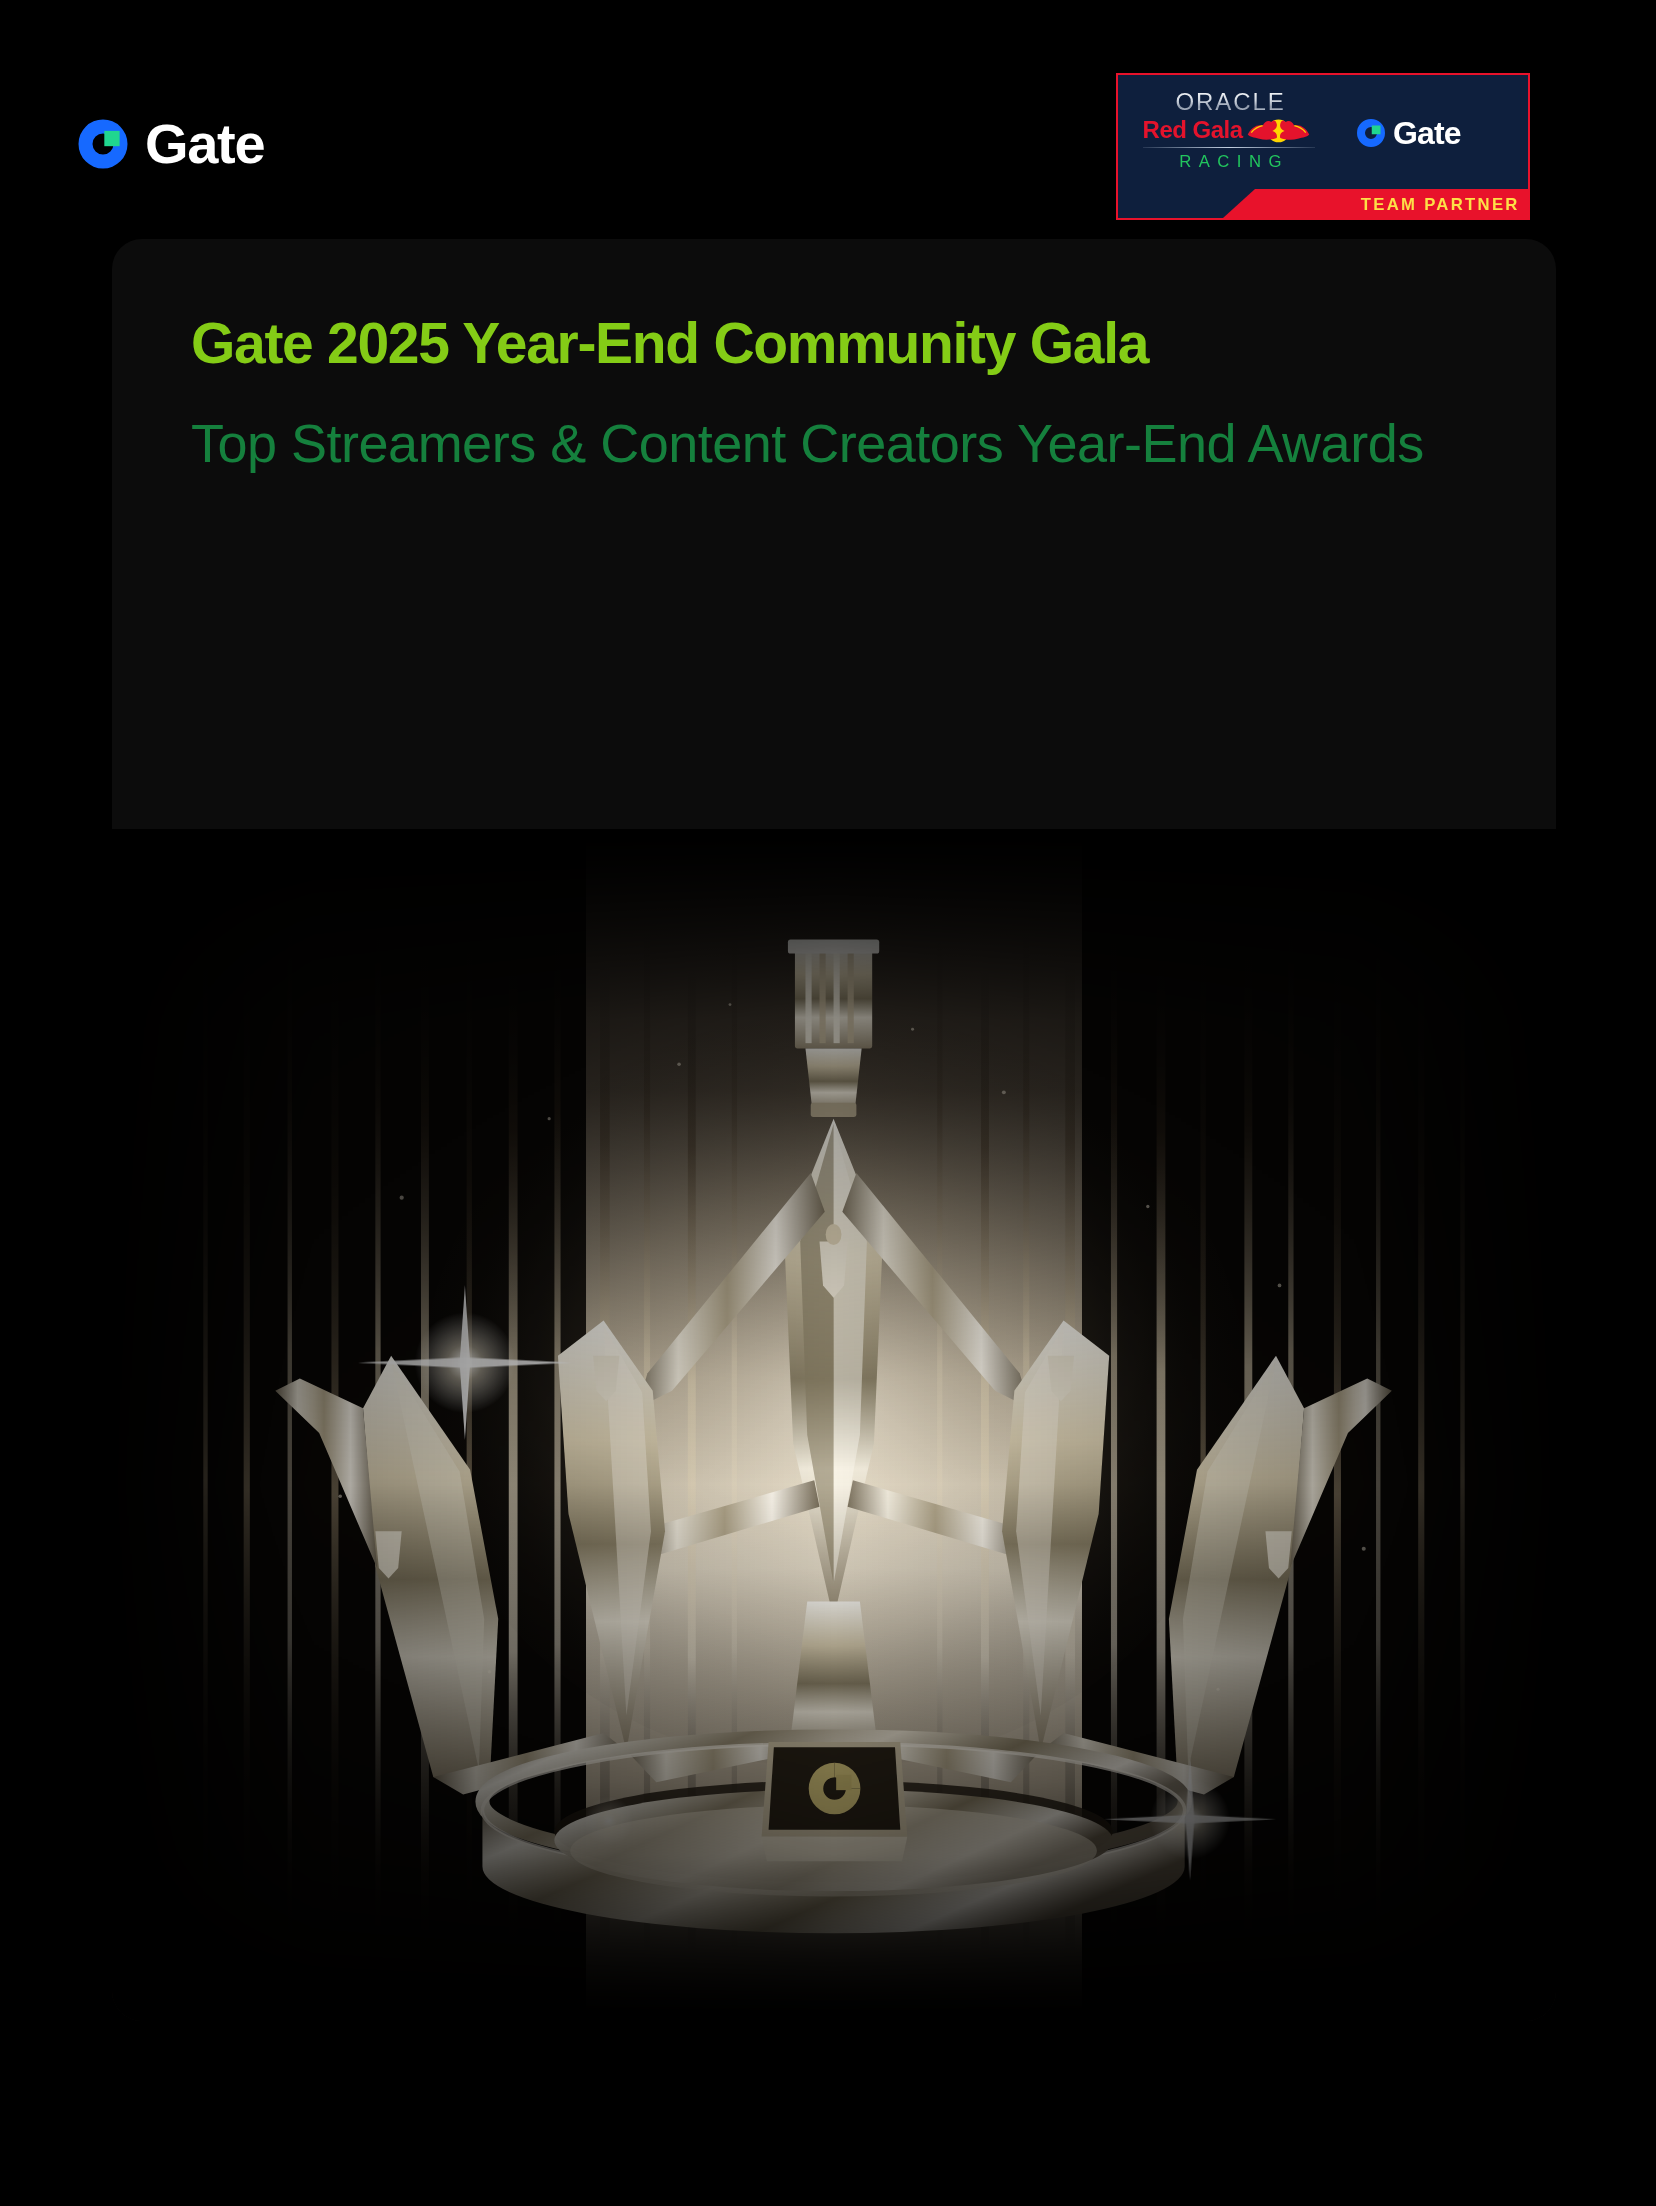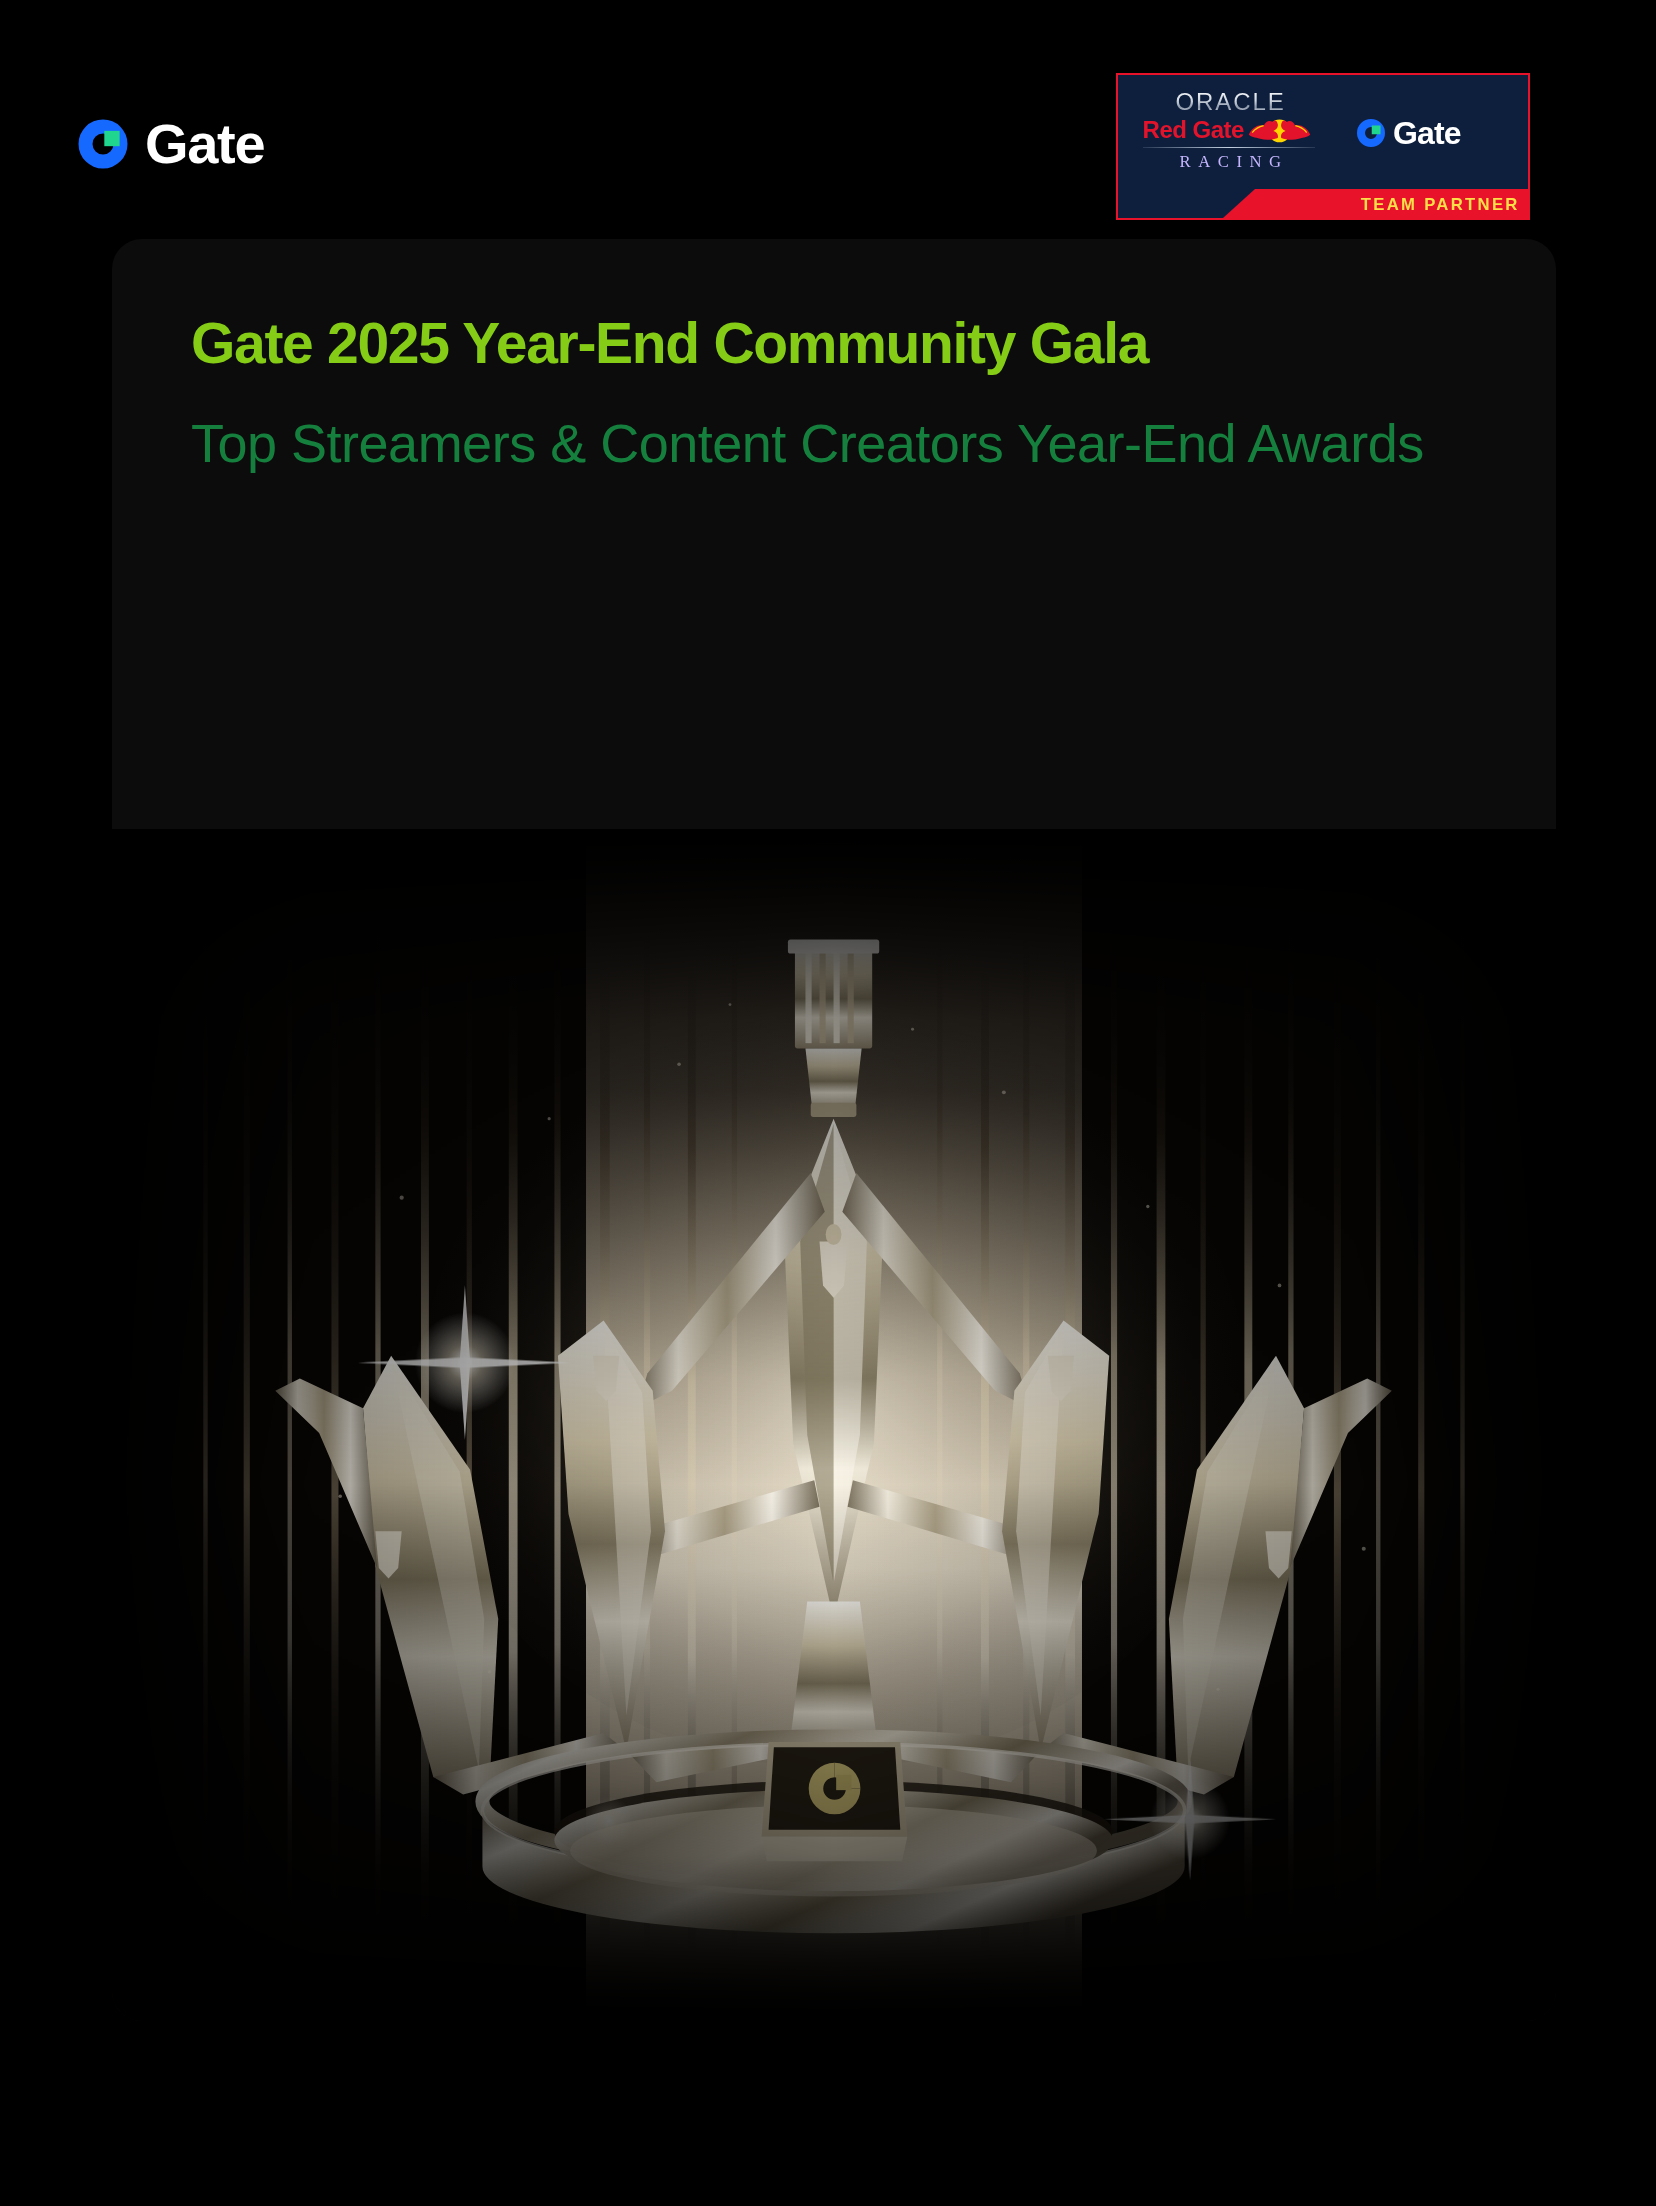--- a/index.html
+++ b/index.html
@@ -109,26 +109,26 @@
     width: 172px;
     height: 0.9px;
     background: linear-gradient(90deg,rgba(180,195,215,.15),rgba(205,218,235,.95),rgba(180,195,215,.15));
     margin-top: 2.6px;
   }
 
   .rb-racing {
     font-size: 16.7px;
     font-weight: 400;
     letter-spacing: 7.5px;
-    color: #c4b5fd;
+    color: #22c55e;
     line-height: 21px;
     text-align: center;
     padding-left: 7px;
     margin-top: 2.6px;
-    font-family: Liberation Serif, serif;
+    font-family: Liberation Sans, sans-serif;
   }
 
   .badge-gate {
     position: absolute;
     left: 237px;
     top: 42px;
     display: flex;
     align-items: center;
     gap: 6.1px;
   }
@@ -241,21 +241,21 @@
       </svg>
       <span class="brand-word">Gate</span>
     </div>
 
     <div class="partner-badge">
       <div class="badge-inner">
 
         <div class="rb-block">
           <div class="rb-oracle">ORACLE</div>
           <div class="rb-mid">
-            <span class="rb-redbull">Red Gate</span>
+            <span class="rb-redbull">Red Gala</span>
             <svg class="rb-bulls" viewBox="0 0 74 33">
               <circle cx="37" cy="17" r="13" fill="#ffd500"></circle>
               <path d="M2 21 C6 13 13 9 19 11 C21 6 26 4 29 7 C31 4 34 5 35 9 C36 13 33 16 30 17 C34 18 36 21 35 25 C30 27 22 28 15 26 C9 24 4 24 2 21 Z" fill="#e4132c"></path>
               <path d="M72 21 C68 13 61 9 55 11 C53 6 48 4 45 7 C43 4 40 5 39 9 C38 13 41 16 44 17 C40 18 38 21 39 25 C44 27 52 28 59 26 C65 24 70 24 72 21 Z" fill="#e4132c"></path>
               <path d="M19 11 C14 12 9 15 6 19" fill="none" stroke="#ffd500" stroke-width="1.4"></path>
               <path d="M55 11 C60 12 65 15 68 19" fill="none" stroke="#ffd500" stroke-width="1.4"></path>
             </svg>
           </div>
           <div class="rb-rule"></div>
           <div class="rb-racing">RACING</div>

